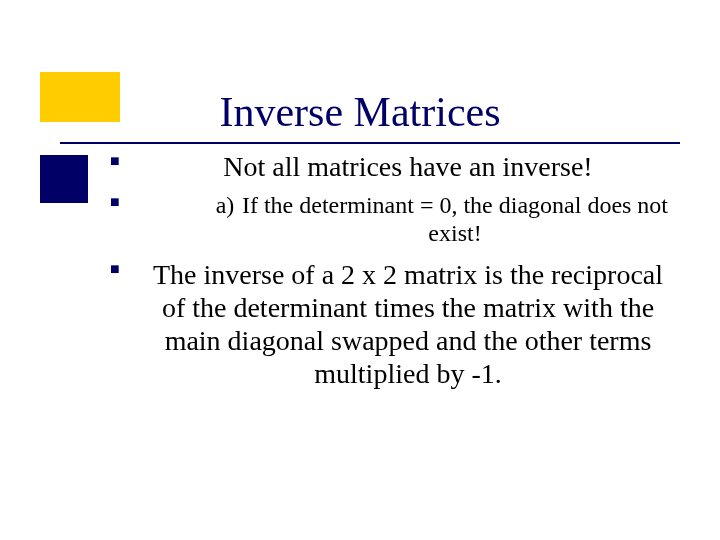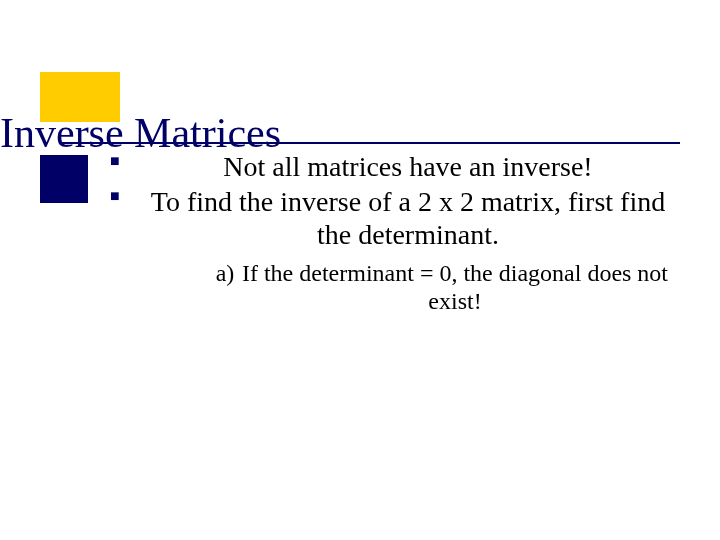--- a/index.html
+++ b/index.html
@@ -25,25 +25,24 @@
     left: 40px;
     width: 48px;
     height: 48px;
     background: #000066;
   }
   .title {
     position: absolute;
     top: 88px;
     left: 0;
     width: 720px;
-    text-align: left;
+    text-align: center;
     font-size: 42px;
     color: #000066;
     font-weight: normal;
-    margin-top: 21px;
   }
   .rule {
     position: absolute;
     top: 142px;
     left: 60px;
     width: 620px;
     height: 2px;
     background: #000066;
   }
   .content {
@@ -93,22 +92,24 @@
 
 <h1 class="title">Inverse Matrices</h1>
 <div class="rule"></div>
 
 <div class="content">
   <ul class="main">
     <li>
       <span>Not all matrices have an inverse!</span>
     </li>
     <li>
-      <span>To find the inverse of a 2 x 2 matrix, first find the determinant.</span>
       <div class="sub">
         <div class="sub-row">
           <span class="sub-marker">a)</span>
           <span>If the determinant = 0, the diagonal does not exist!</span>
         </div>
       </div>
     </li>
+    <li>
+      <span>The inverse of a 2 x 2 matrix is the reciprocal of the determinant times the matrix with the main diagonal swapped and the other terms multiplied by -1.</span>
+    </li>
   </ul>
 </div>
 
 </body></html>

